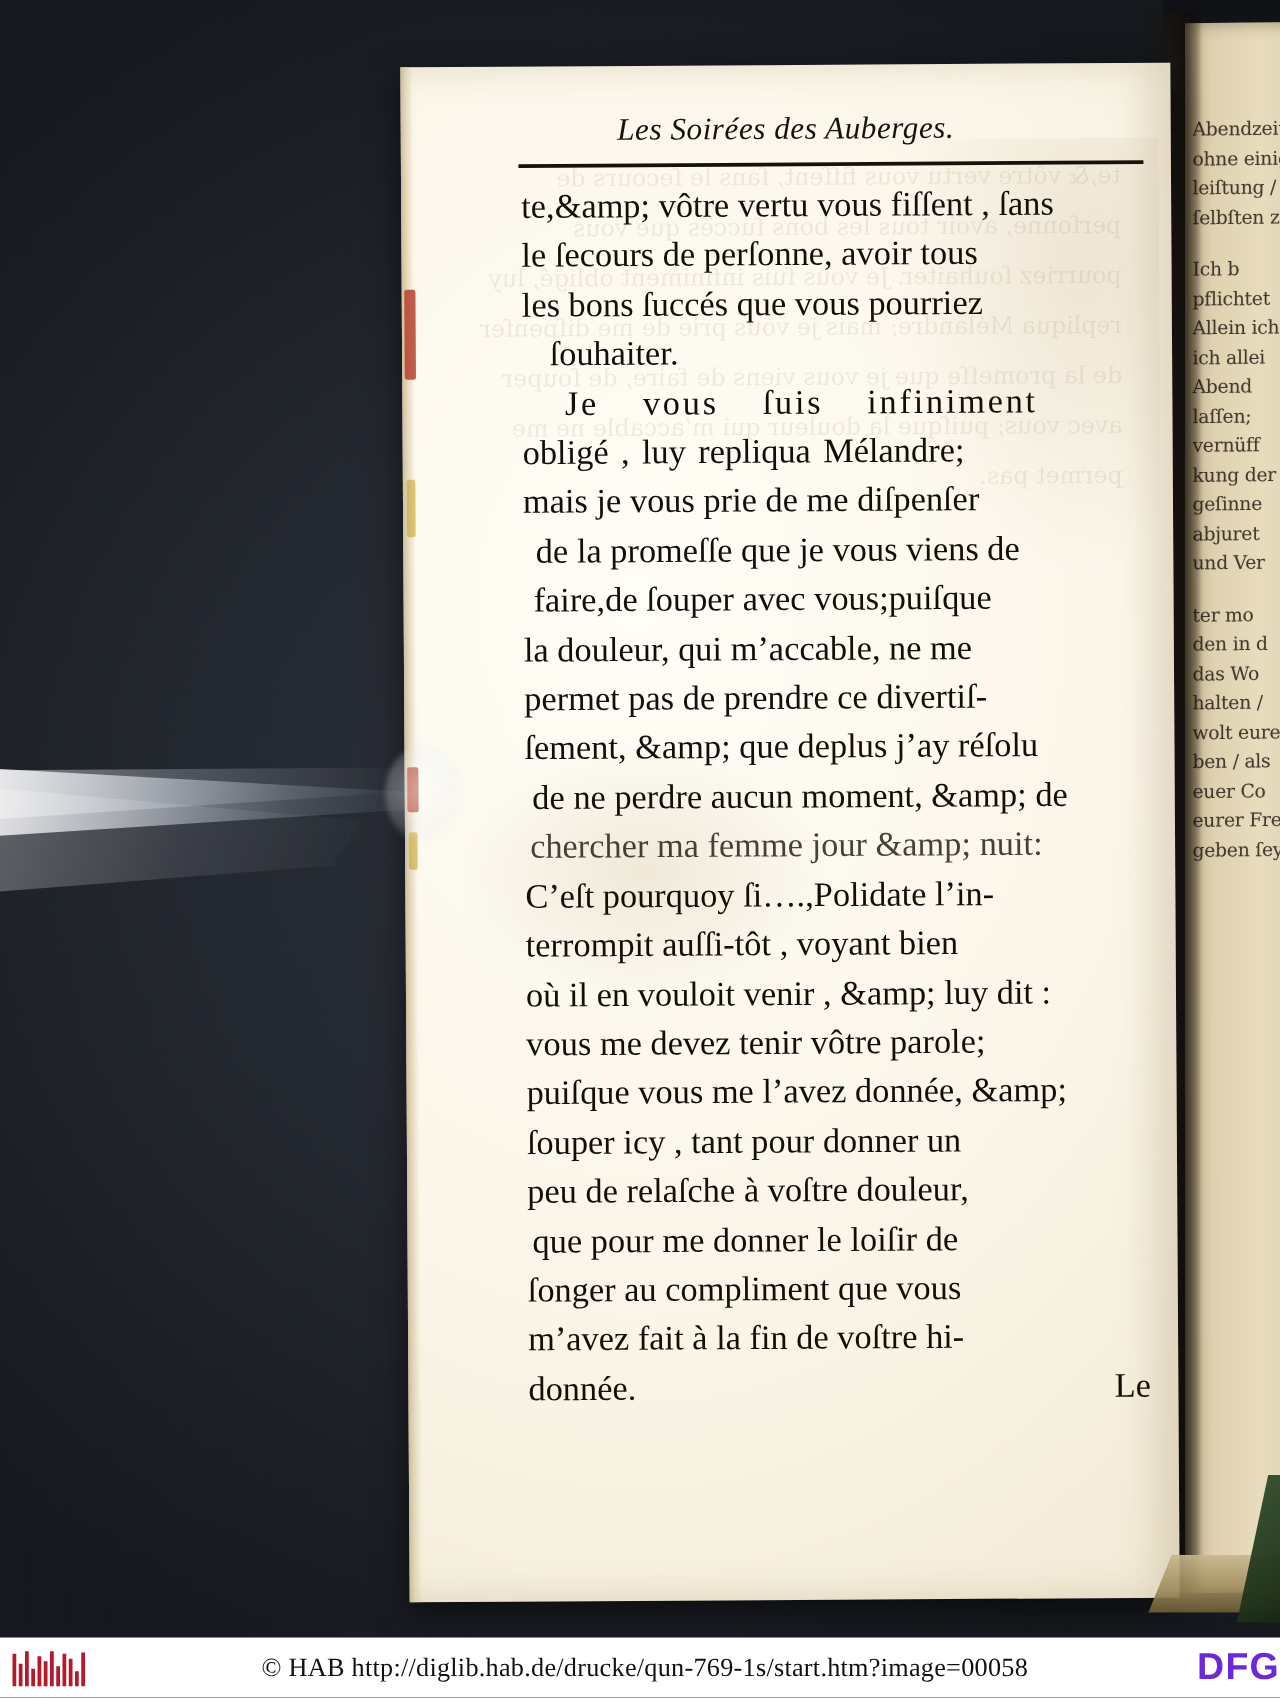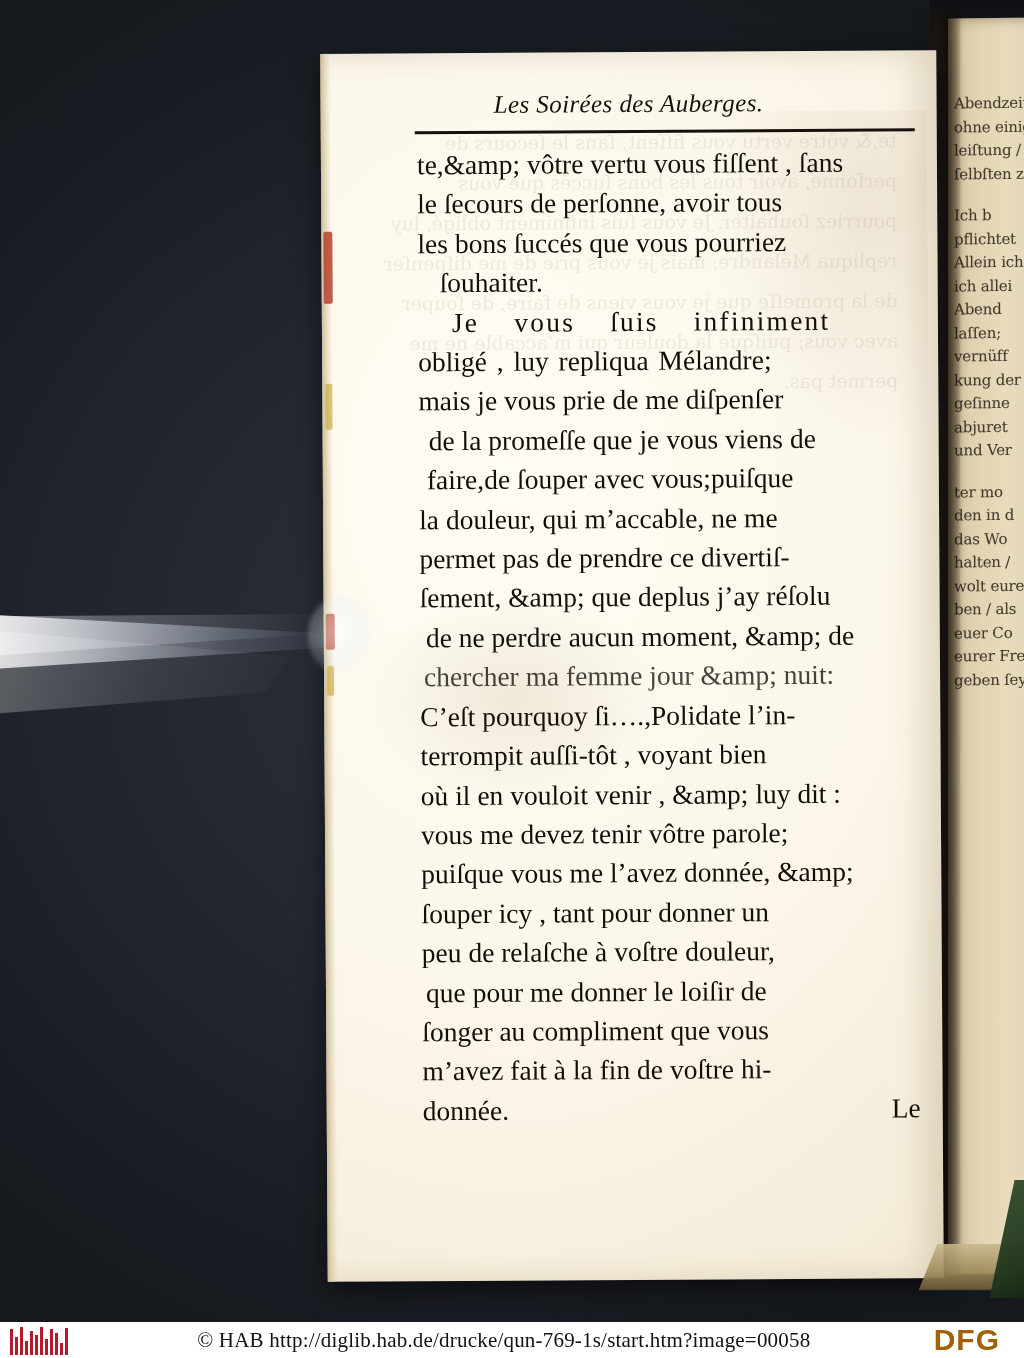--- a/index.html
+++ b/index.html
@@ -264,21 +264,21 @@
     height: 72px;
     background: linear-gradient(180deg, #0f1013 0%, #1a1c21 100%);
   }
 
   
   .credit-bar {
     position: absolute;
     left: 0;
     bottom: 0;
     width: 1024px;
-    height: 36px;
+    height: 48px;
     background: #ffffff;
     display: flex;
     align-items: center;
   }
   .barcode {
     width: 64px;
     height: 30px;
     margin-left: 10px;
     display: flex;
     align-items: flex-end;
@@ -292,26 +292,26 @@
   .credit-text {
     flex: 1;
     text-align: center;
     font-family: "Liberation Serif", serif;
     font-size: 21px;
     color: #111111;
     letter-spacing: .2px;
     white-space: nowrap;
   }
   .dfg {
-    margin-right: 24px;
+    margin-right: 0;
     font-family: "Liberation Sans", sans-serif;
     font-weight: bold;
     font-size: 30px;
     letter-spacing: 1px;
-    color: #a16207;
+    color: #6d28d9;
   }
 </style>
 </head>
 <body>
 
 <div id="viewer">
 
   <div class="backdrop"></div>
   <div class="backdrop-noise"></div>
 

